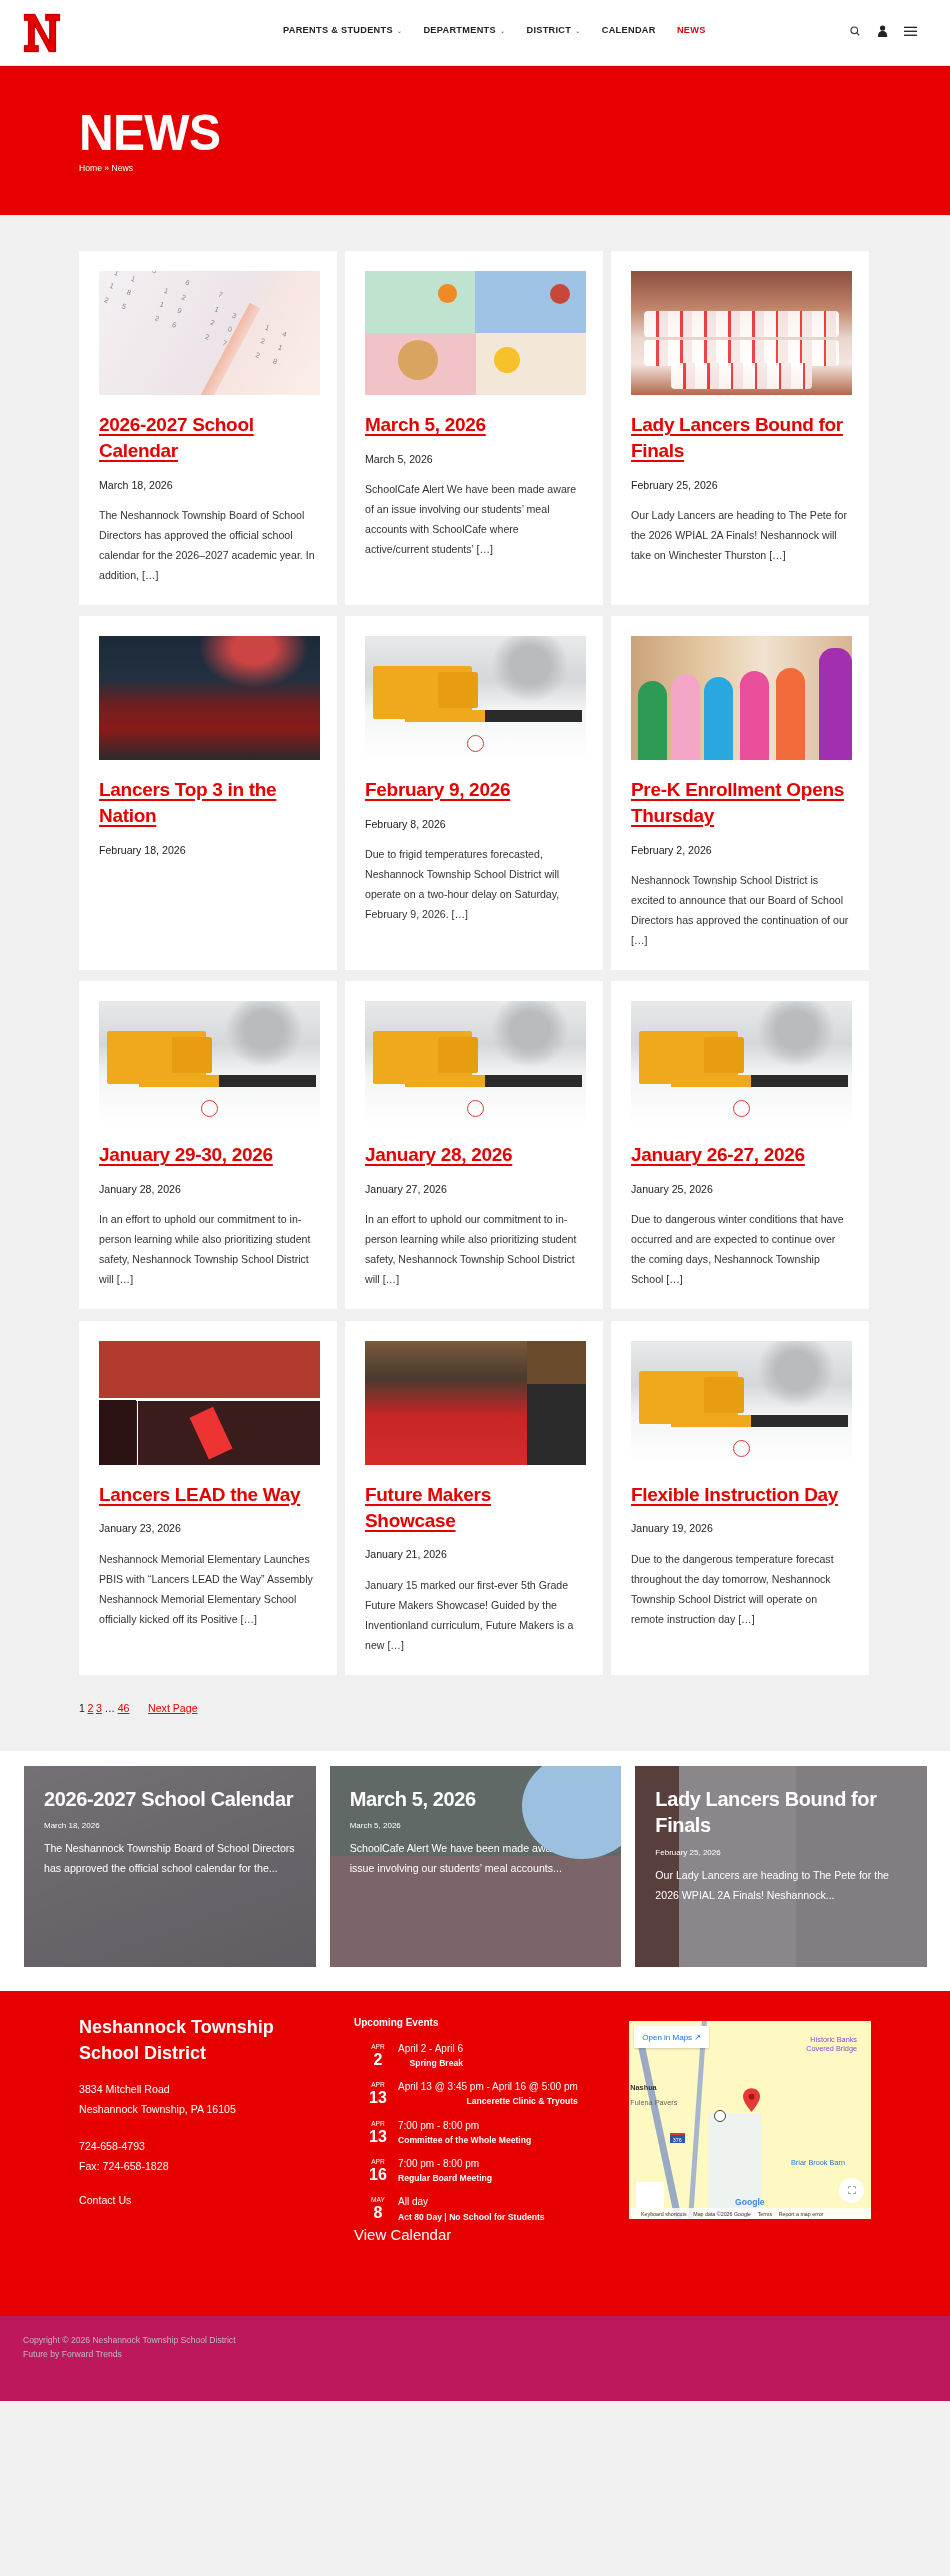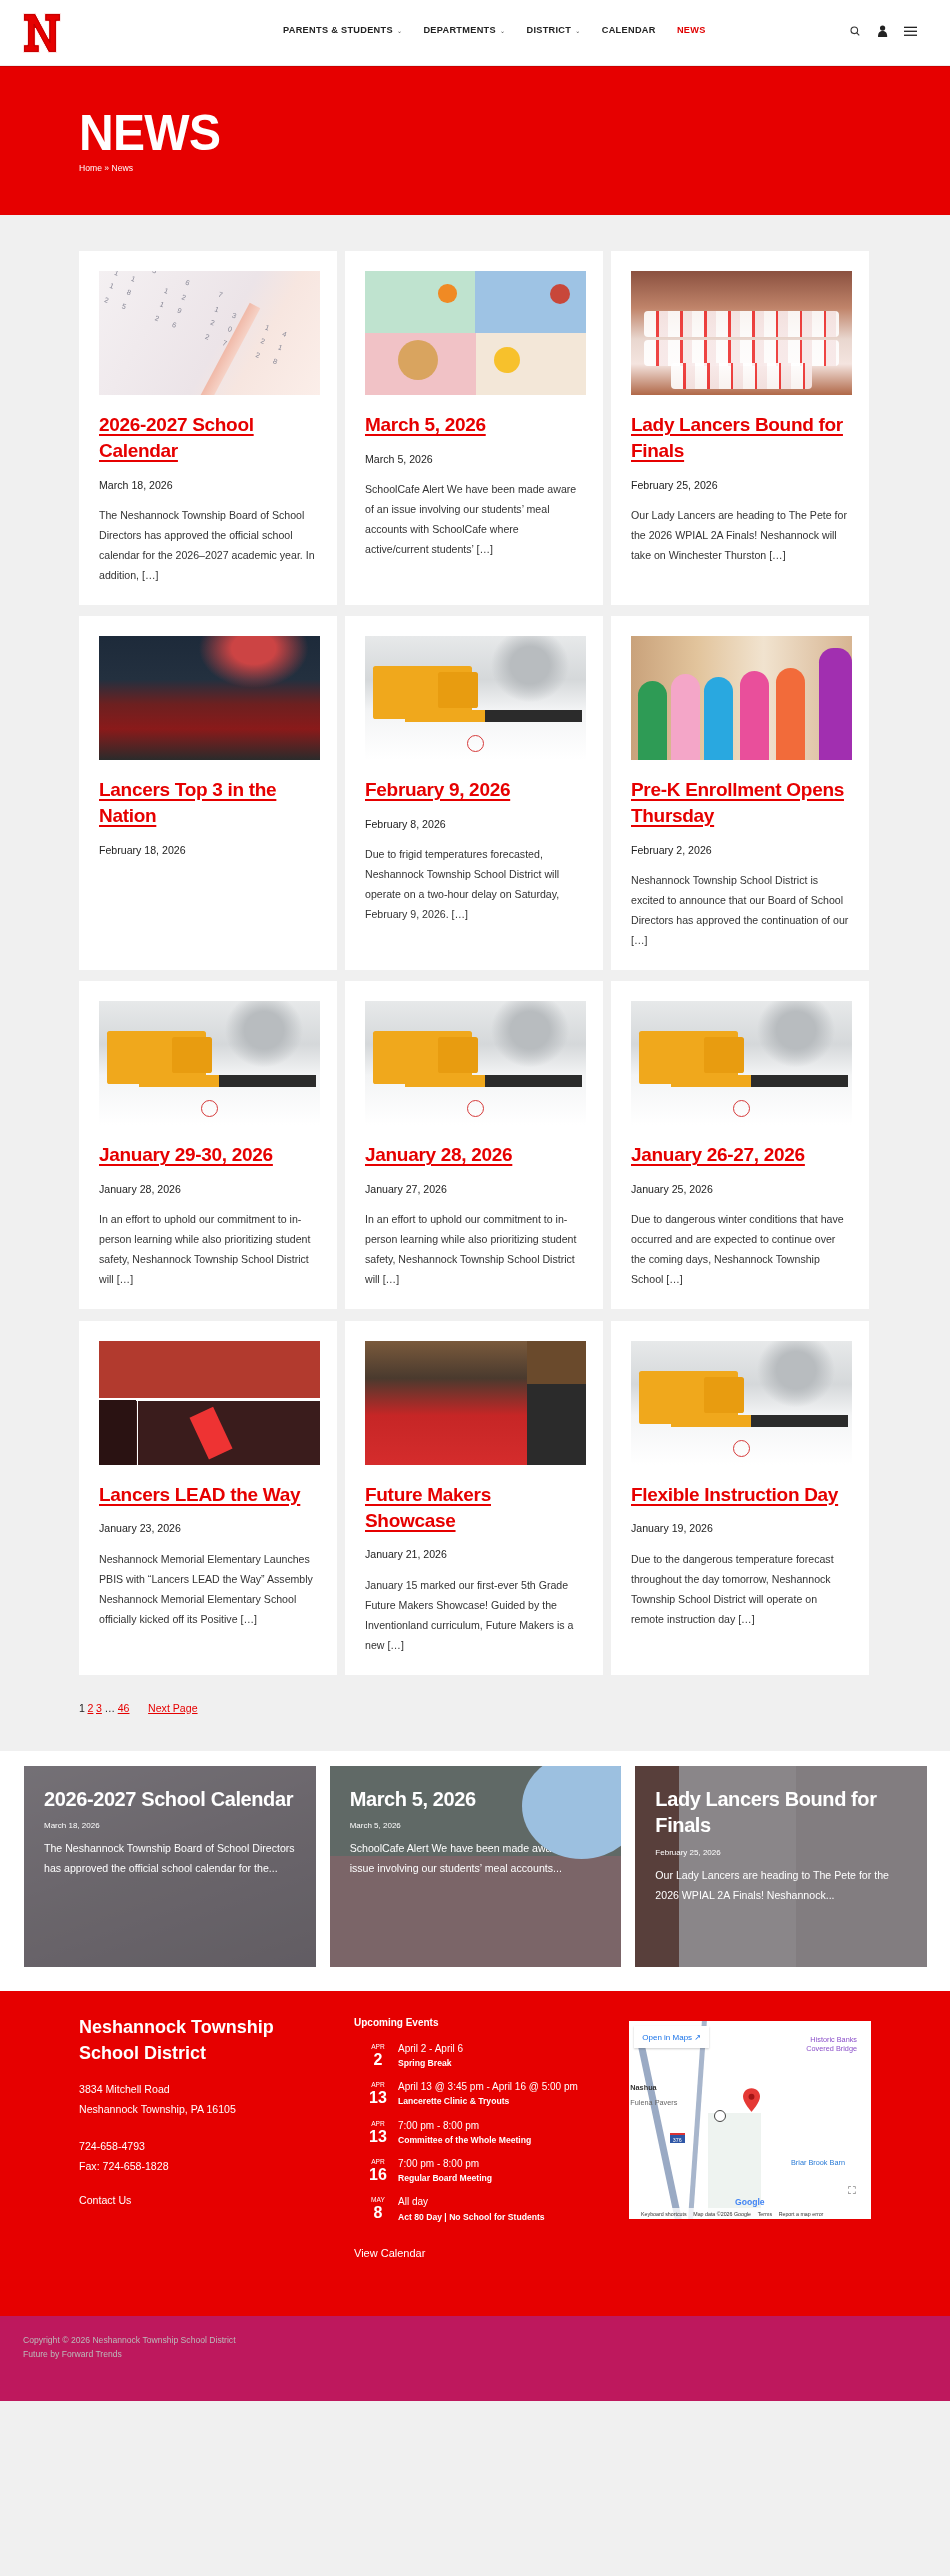--- a/index.html
+++ b/index.html
@@ -81,23 +81,23 @@
   .f-contact { position: absolute; left: 79px; top: 203px; font-size: 10.6px; text-decoration: none; cursor: pointer; }
   .events { position: absolute; left: 354px; top: 26.4px; width: 264px; }
   .events h3 { font-size: 10px; font-weight: 700; }
   .event { display: flex; margin-top: 10.6px; }
   .event:first-of-type { margin-top: 14.5px; }
   .ev-date { width: 40px; text-align: center; padding-left: 8px; }
   .ev-mon { font-size: 6.6px; line-height: 8px; }
   .ev-day { font-family: "Liberation Sans", sans-serif; font-weight: 900; font-size: 16px; line-height: 17px; }
   .ev-info { margin-left: 4px; }
   .ev-time { font-size: 10px; line-height: 12px; }
-  .ev-name { font-weight: 700; font-size: 8.6px; line-height: 14.5px; margin-top: 1.3px; cursor: pointer; }
-  .view-cal { display: block; margin-top: 23px; font-size: 11px; text-decoration: none; cursor: pointer; }
-  .map { position: absolute; left: 629px; top: 30px; width: 242px; height: 198px; background: #ffffff; overflow: hidden; }
+  .ev-name { font-weight: 700; font-size: 8.6px; line-height: 14.5px; margin-top: 1.3px; cursor: pointer; text-align: right; }
+  .view-cal { display: block; margin-top: 2px; font-size: 15px; text-decoration: none; cursor: pointer; }
+  .map { position: absolute; left: 629px; top: 30px; width: 242px; height: 198px; background: #fef9c3; overflow: hidden; }
   .map .road { position: absolute; background: #a8b6cc; }
   .map .openmaps { position: absolute; left: 5.3px; top: 5.3px; background: #fff; padding: 6.6px 8px; font-size: 8px; color: #1a73e8; cursor: pointer; box-shadow: 0 0.7px 2px rgba(0,0,0,0.2); }
   .map .label { position: absolute; font-size: 7.3px; }
   .map .pin { position: absolute; left: 114px; top: 67px; width: 17px; height: 24px; }
   .map .attr { position: absolute; left: 0; right: 0; bottom: 0; height: 10.6px; background: rgba(255,255,255,0.8); font-size: 5.3px; display: flex; gap: 6.6px; align-items: center; padding-left: 12px; color: #333; }
   .map .recenter { position: absolute; right: 6.6px; bottom: 16px; width: 25px; height: 25px; border-radius: 50%; background: #fff; display: flex; align-items: center; justify-content: center; cursor: pointer; }
   .map .whitebox { position: absolute; left: 6.6px; bottom: 10.6px; width: 28px; height: 26.4px; background: #fff; }
   .map .google { position: absolute; left: 106px; bottom: 12px; font-size: 8.6px; font-weight: 700; }
 
   .footer-black { background: #be185d; height: 85px; padding: 17px 0 0 23px; }

